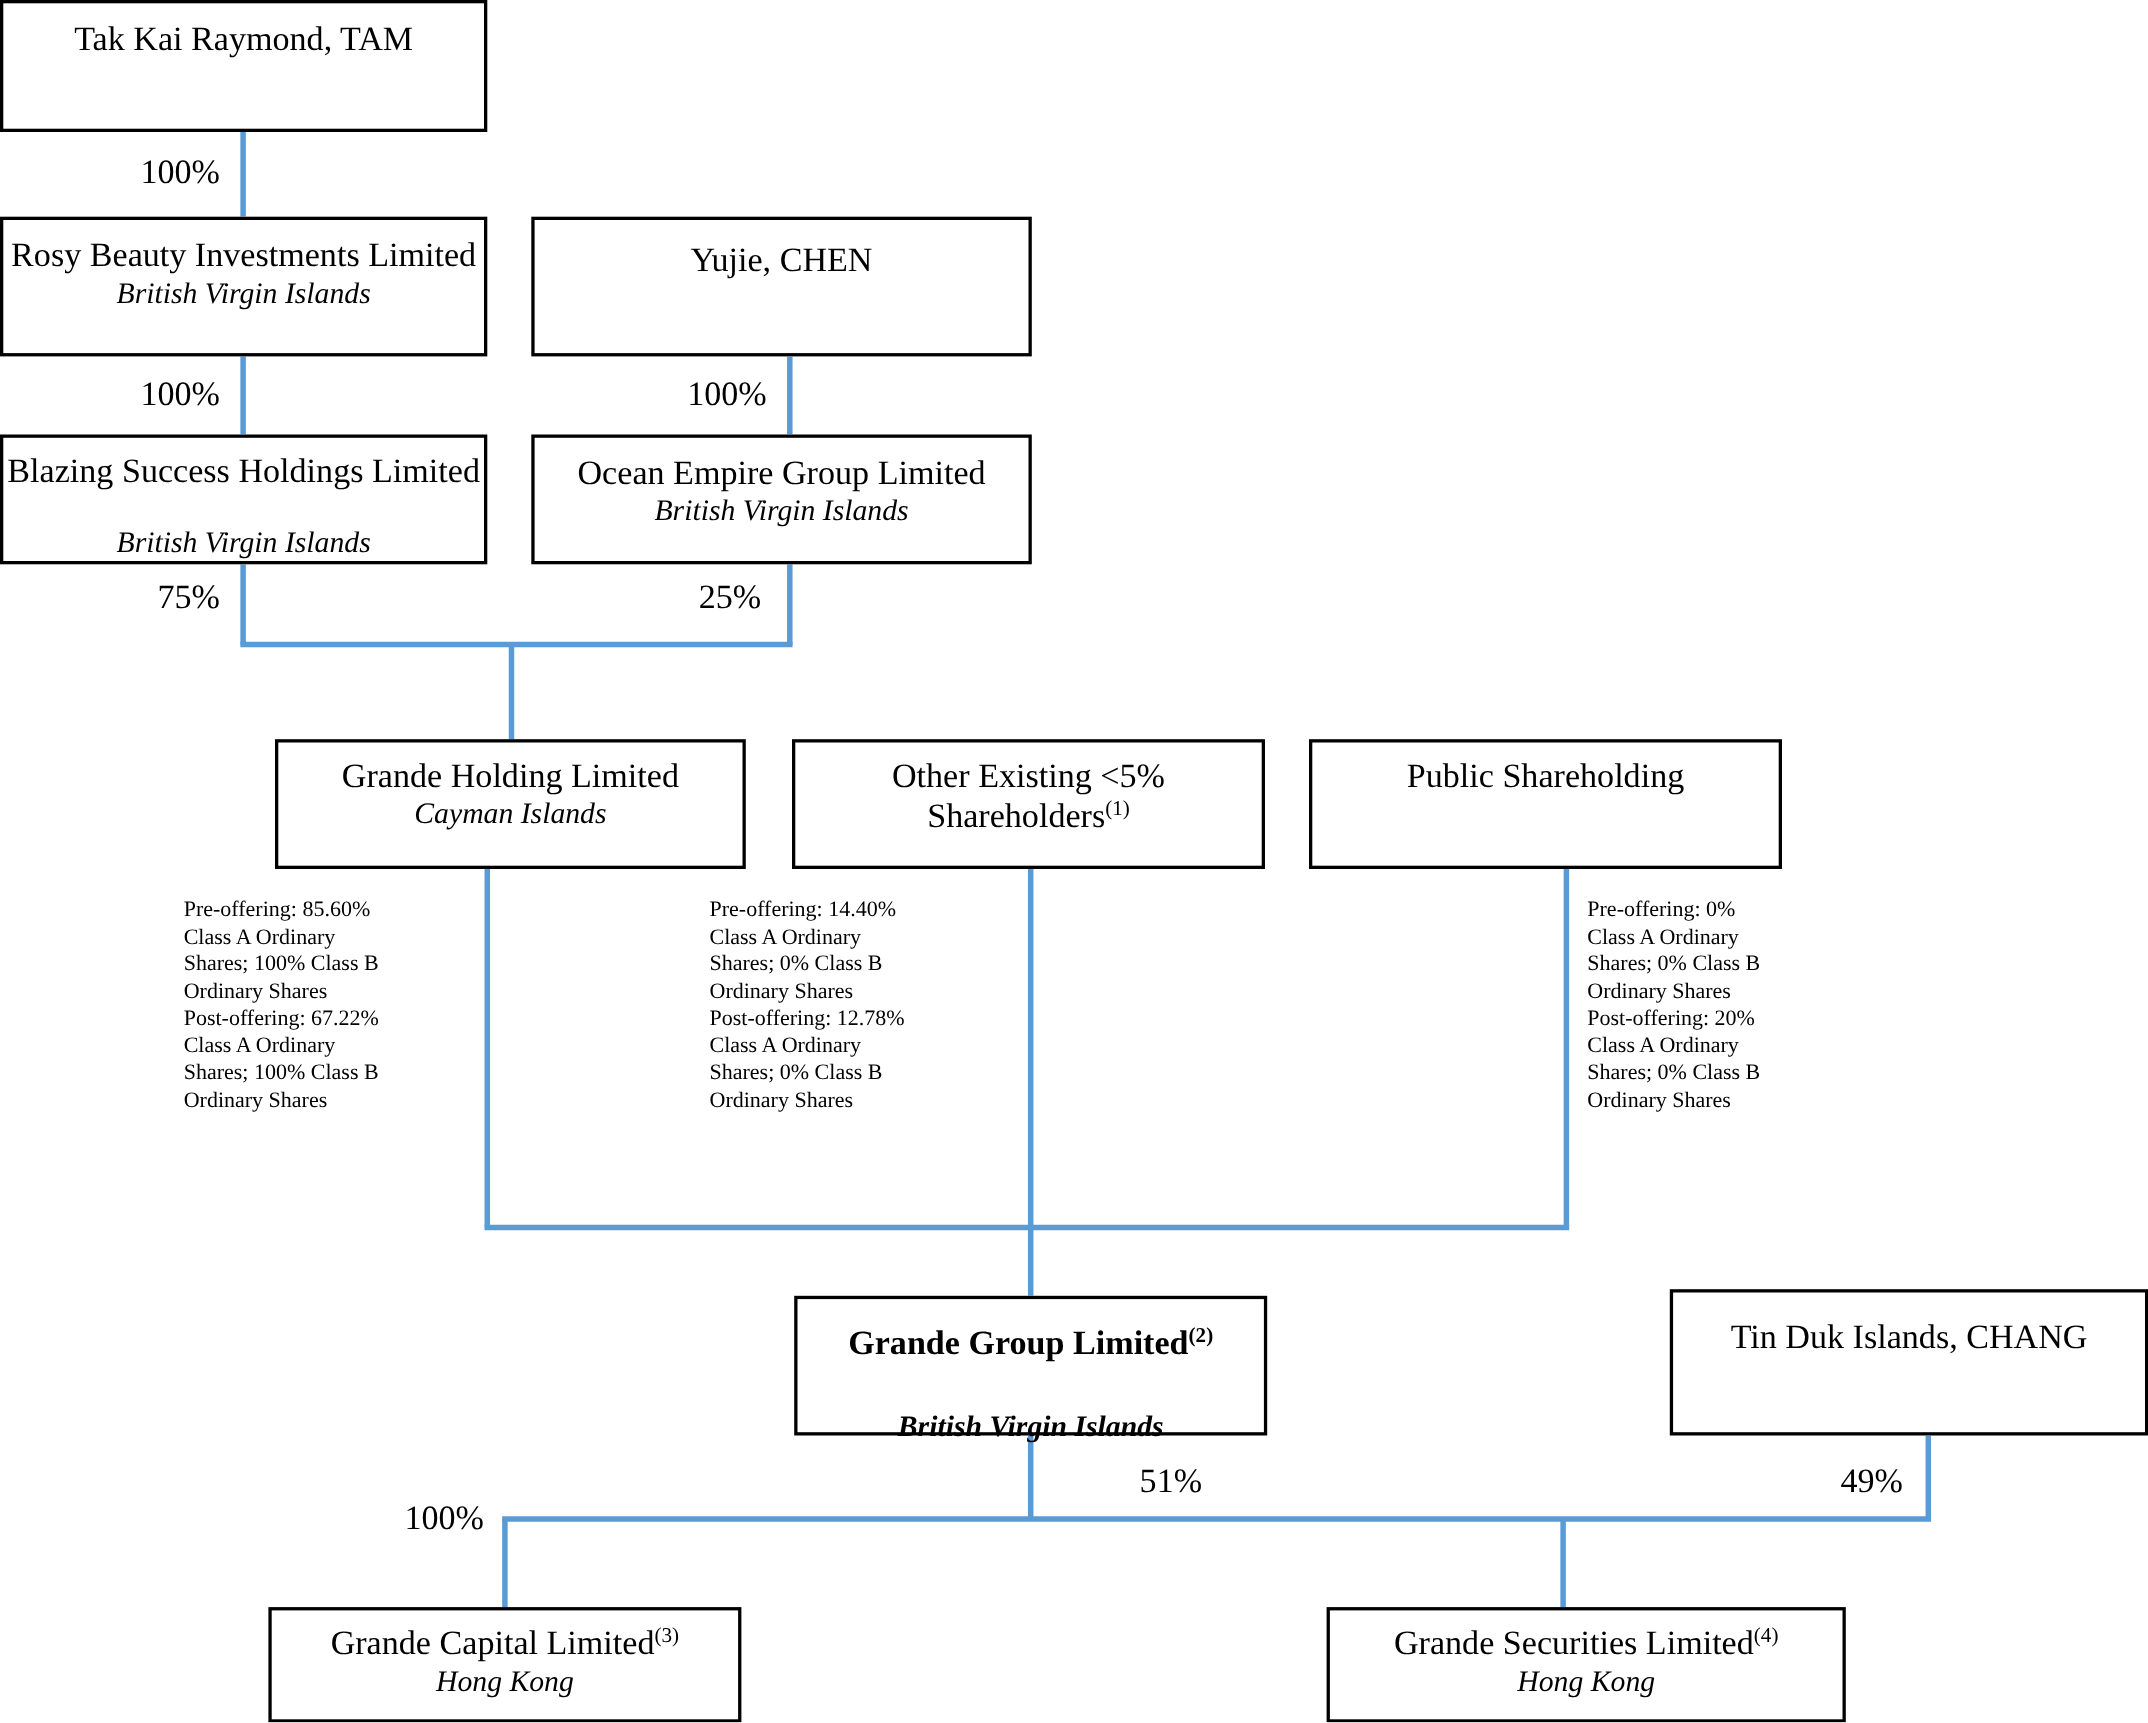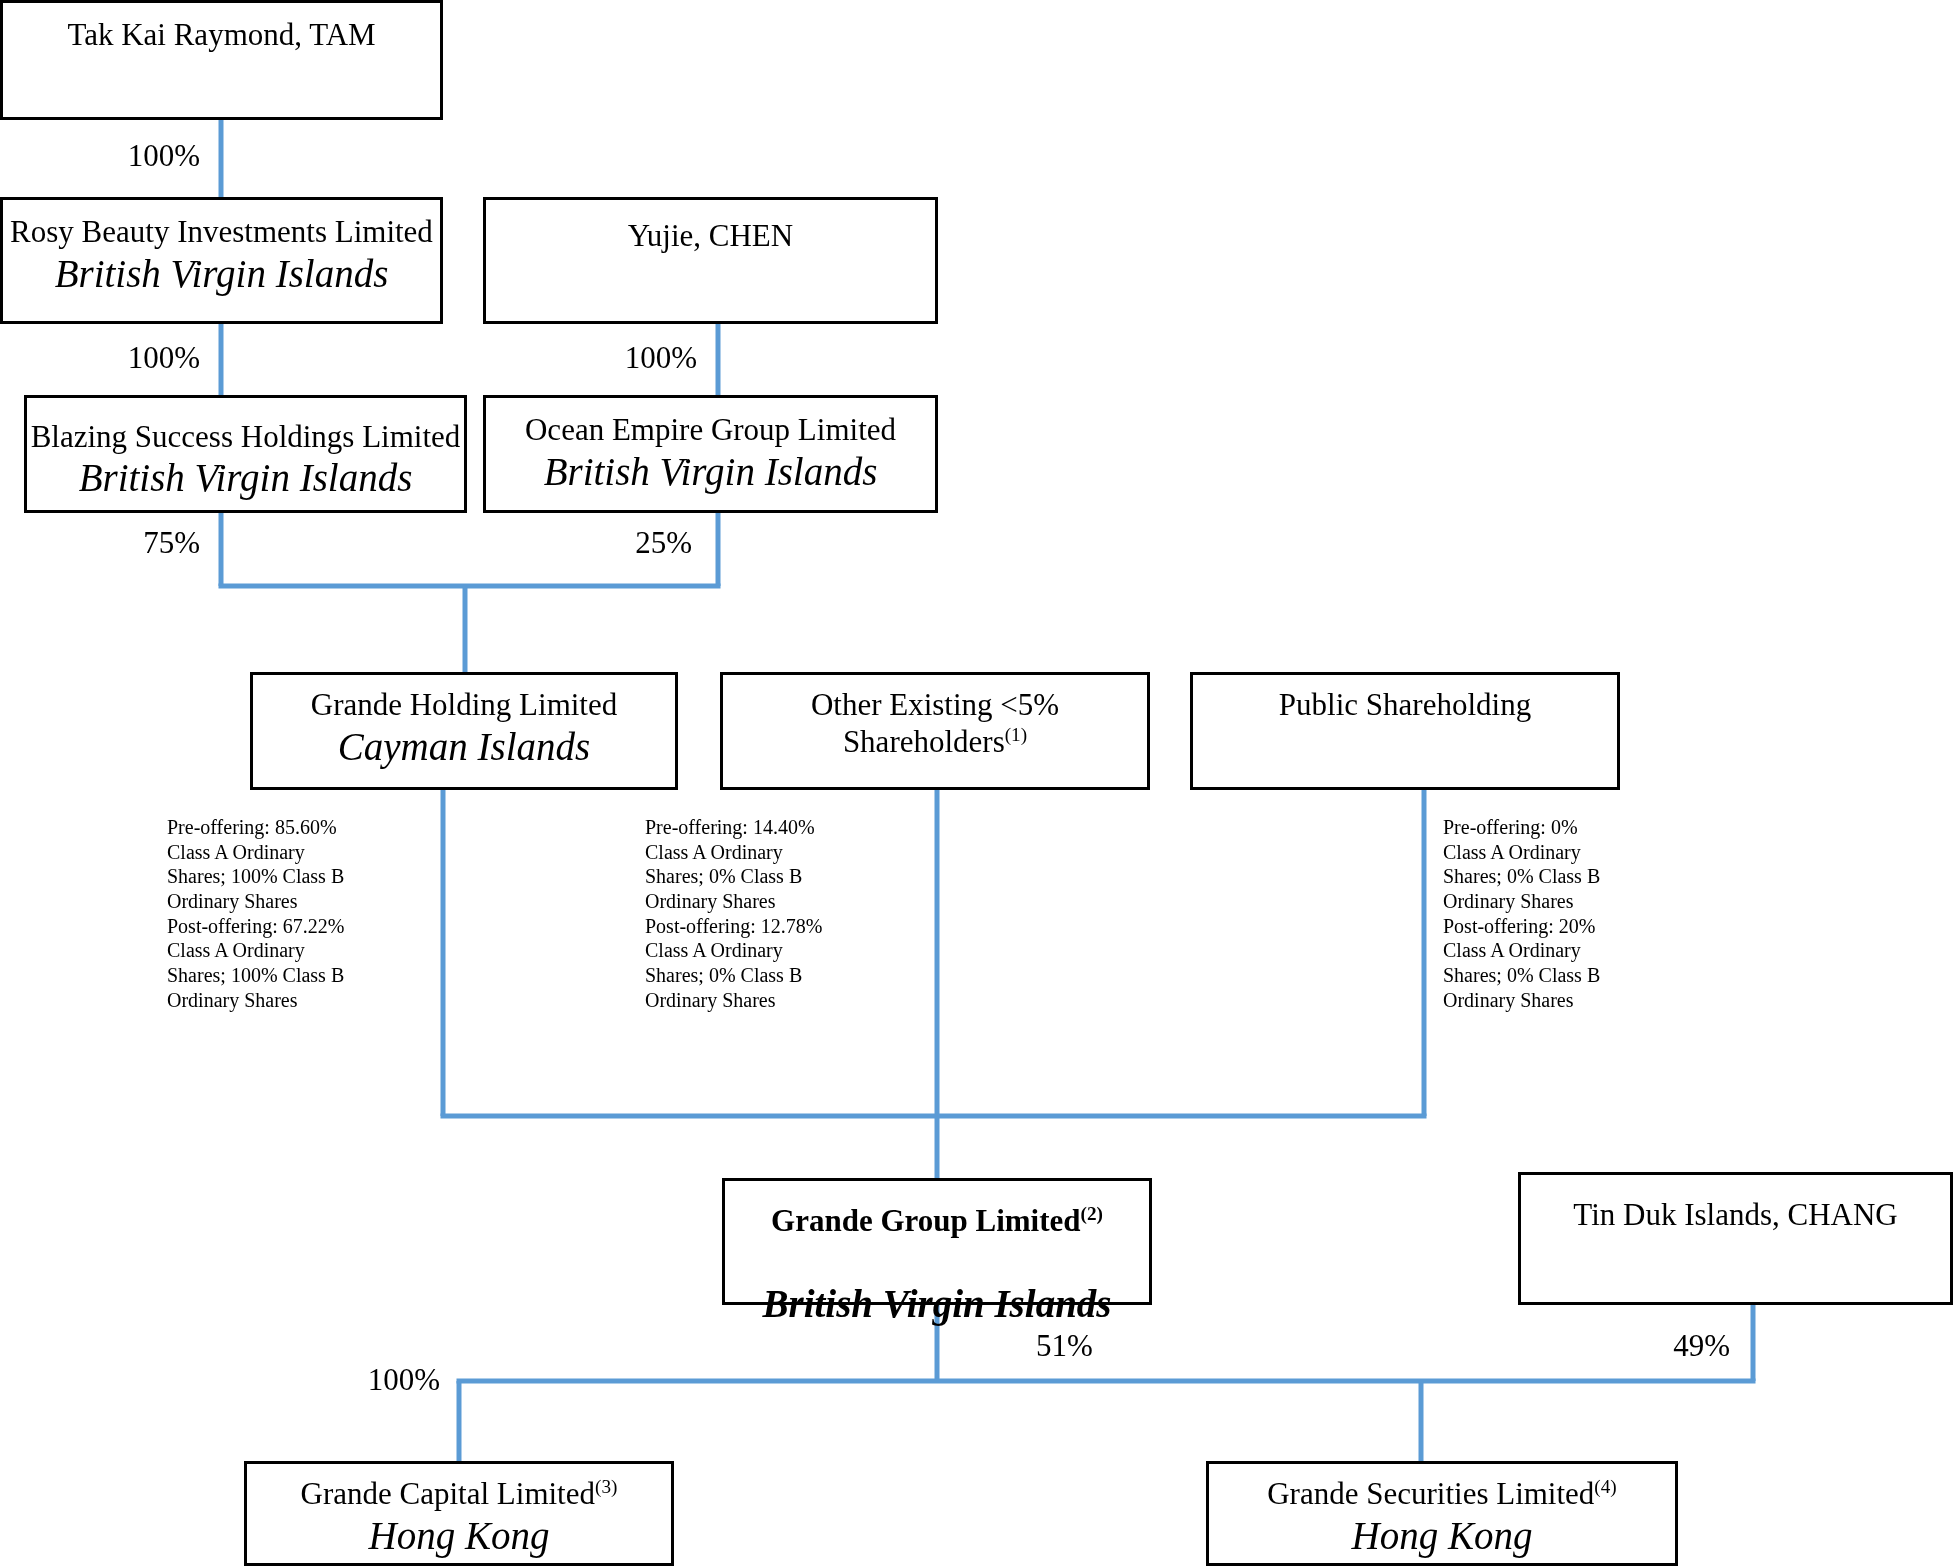--- a/index.html
+++ b/index.html
@@ -28,21 +28,21 @@
     z-index: 3;
   }
   .node .title {
     font-size: 31px;
     line-height: 1.18;
     color: #000000;
     text-align: center;
     white-space: nowrap;
   }
   .node .jur {
-    font-size: 39px;
+    font-size: 27px;
     font-style: italic;
     line-height: 1.18;
     color: #000000;
     text-align: center;
     white-space: nowrap;
   }
   .node.bold .title { font-weight: bold; }
   .node.bold .jur { font-weight: bold; }
   .node .title sup,
   .node .jur sup {
@@ -132,21 +132,21 @@
   </div>
 
   <div class="node" style="left: 483px; top: 197px; width: 455px; height: 127px; justify-content: flex-start; padding-top: 18px; border-color: rgb(0, 0, 0);">
     <div class="title">Yujie, CHEN</div>
   </div>
 
   <div class="pct" style="left:60px; top:340px; width:140px;">100%</div>
 
   <div class="pct" style="left:557px; top:340px; width:140px;">100%</div>
 
-  <div class="node" style="left: 0px; top: 395px; width: 443px; height: 118px; justify-content: center; padding-top: 12px; border-color: rgb(0, 0, 0); margin-left: 24px;">
+  <div class="node" style="left: 0px; top: 395px; width: 443px; height: 118px; justify-content: space-between; padding-top: 12px; border-color: rgb(0, 0, 0);">
     <div class="title">Blazing Success Holdings Limited</div>
     <div class="jur">British Virgin Islands</div>
   </div>
 
   <div class="node" style="left: 483px; top: 395px; width: 455px; height: 118px; justify-content: flex-start; padding-top: 14px; border-color: rgb(0, 0, 0);">
     <div class="title">Ocean Empire Group Limited</div>
     <div class="jur">British Virgin Islands</div>
   </div>
 
   <div class="pct" style="left:60px; top:525px; width:140px;">75%</div>

